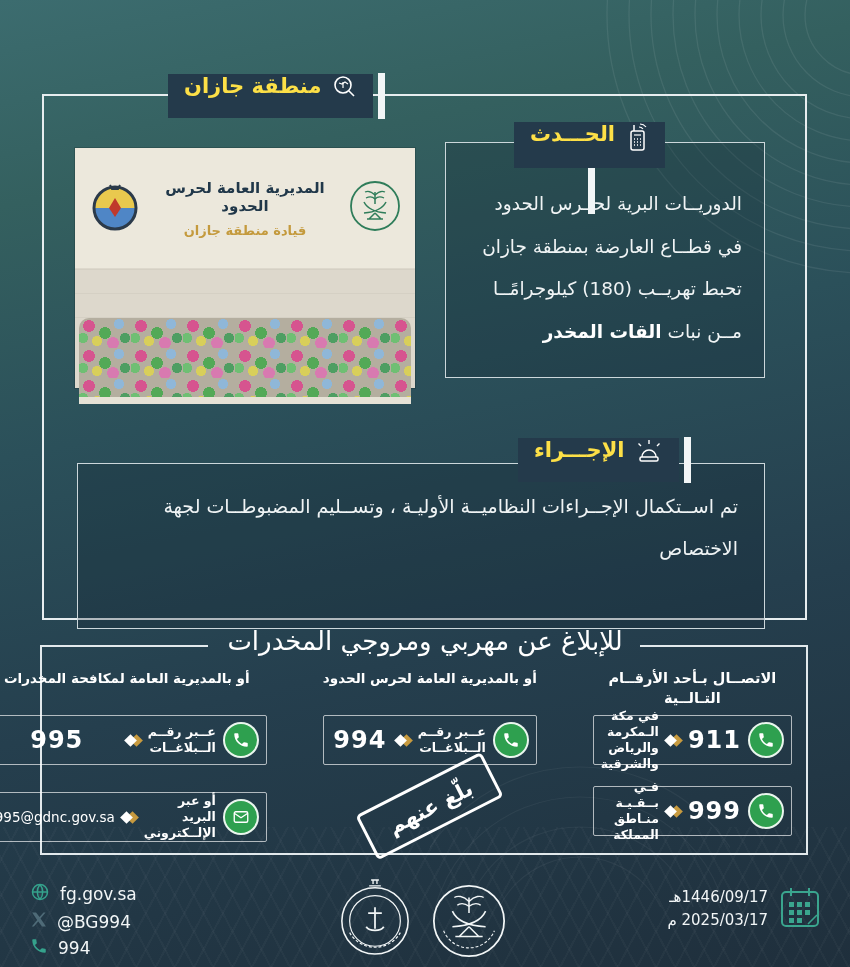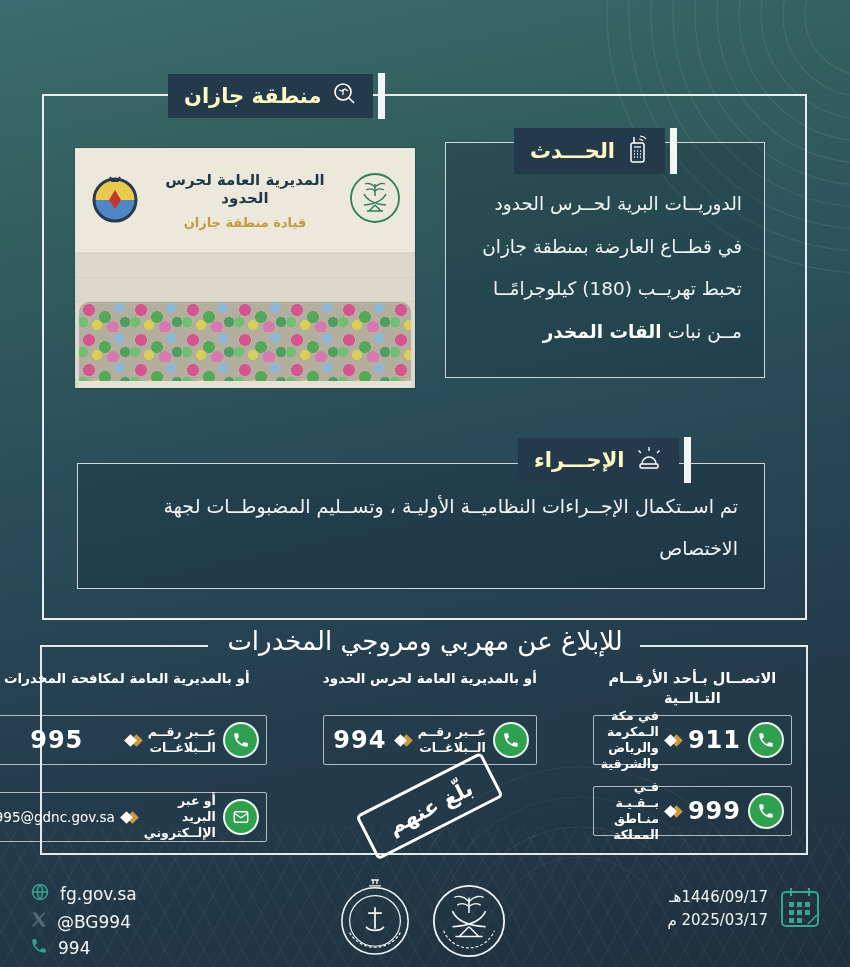--- a/index.html
+++ b/index.html
@@ -14,38 +14,38 @@
   .hatch{
     position:absolute; left:0; right:0; bottom:0; height:140px; pointer-events:none;
     background-image:
       repeating-linear-gradient(62deg, rgba(255,255,255,.028) 0 2px, transparent 2px 17px),
       repeating-linear-gradient(-62deg, rgba(255,255,255,.028) 0 2px, transparent 2px 17px);
   }
   
   .main-frame{ position:absolute; left:42px; top:94px; width:765px; height:526px;
     border:2px solid #e7edef; }
   .sec-header{ position:absolute; display:flex; align-items:center; z-index:5; }
-  .hdr-box{ background:#243a4b; color:#fef9c3; display:flex; align-items:center; gap:10px;
+  .hdr-box{ background:#243a4b; color:#fde047; display:flex; align-items:flex-start; gap:10px;
     padding:0 16px; height:44px; }
   .hdr-box .t{ font-weight:bold; font-size:21px; white-space:nowrap; }
   .hdr-bar{ width:7px; height:46px; background:#f2f6f7; margin-left:5px; }
   .region-header{ left:168px; top:73px; }
-  .event-header{ left:514px; top:128px; }
+  .event-header{ left:514px; top:122px;flex-direction:column; }
   .event-header .hdr-box{ height:46px; }
   .procedure-header{ left:518px; top:437px; }
   .panel{ position:absolute; background:rgba(14,33,43,.25); border:1.5px solid #ccd7db; z-index:2; }
   .event-panel{ left:445px; top:142px; width:320px; height:236px; padding:40px 22px 0; }
   .event-panel p{ direction:rtl; text-align:right; font-size:18.5px; line-height:2.3; color:#f0f4f5;}
   .event-panel b{ color:#ffffff; }
-  .procedure-panel{ left:77px; top:463px; width:688px; height:126px; padding:22px 26px 0; }
+  .procedure-panel{ left:77px; top:463px; width:688px; height:166px; padding:22px 26px 0; }
   .procedure-panel p{ direction:rtl; text-align:right; font-size:19px; line-height:2.2; color:#f0f4f5; }
   
   .photo{ position:absolute; left:75px; top:148px; width:340px; height:240px; z-index:3;
     background:#ddd8cc; box-shadow:0 0 0 1px rgba(0,0,0,.15); }
-  .photo-banner{ height:104px; background:#ece8dc; display:flex; direction:rtl; align-items:center;
+  .photo-banner{ height:120px; background:#ece8dc; display:flex; direction:rtl; align-items:center;
     justify-content:space-between; padding:0 12px; }
   .photo-titles{ text-align:center; }
   .photo-titles .t1{ color:#21384a; font-weight:bold; font-size:15px; }
   .photo-titles .t2{ color:#c49a3d; font-weight:bold; font-size:13px; margin-top:8px; }
   .photo-wall{ height:50px; background:#ddd8cc;
     background-image:repeating-linear-gradient(0deg, rgba(120,115,100,.08) 0 1px, transparent 1px 24px);}
   .photo-pile{ height:86px; border-radius:10px 10px 0 0; margin:0 4px;
     background-color:#b4ae9f;
     background-image:
       radial-gradient(circle 8px at 10px 8px,  #d6548f 72%, transparent 74%),

